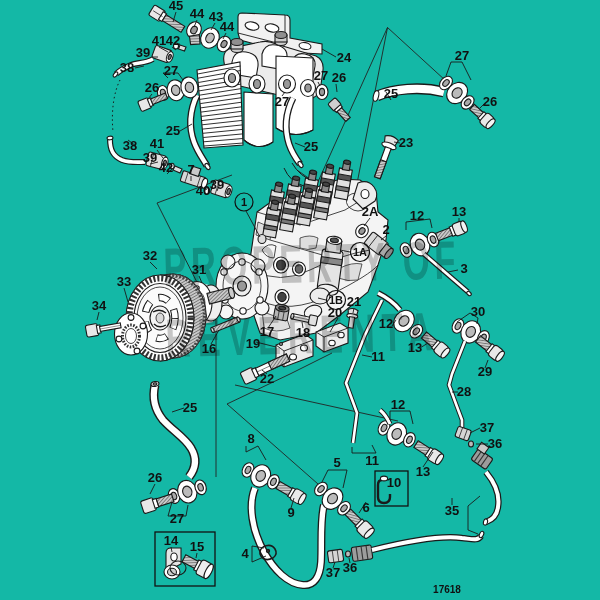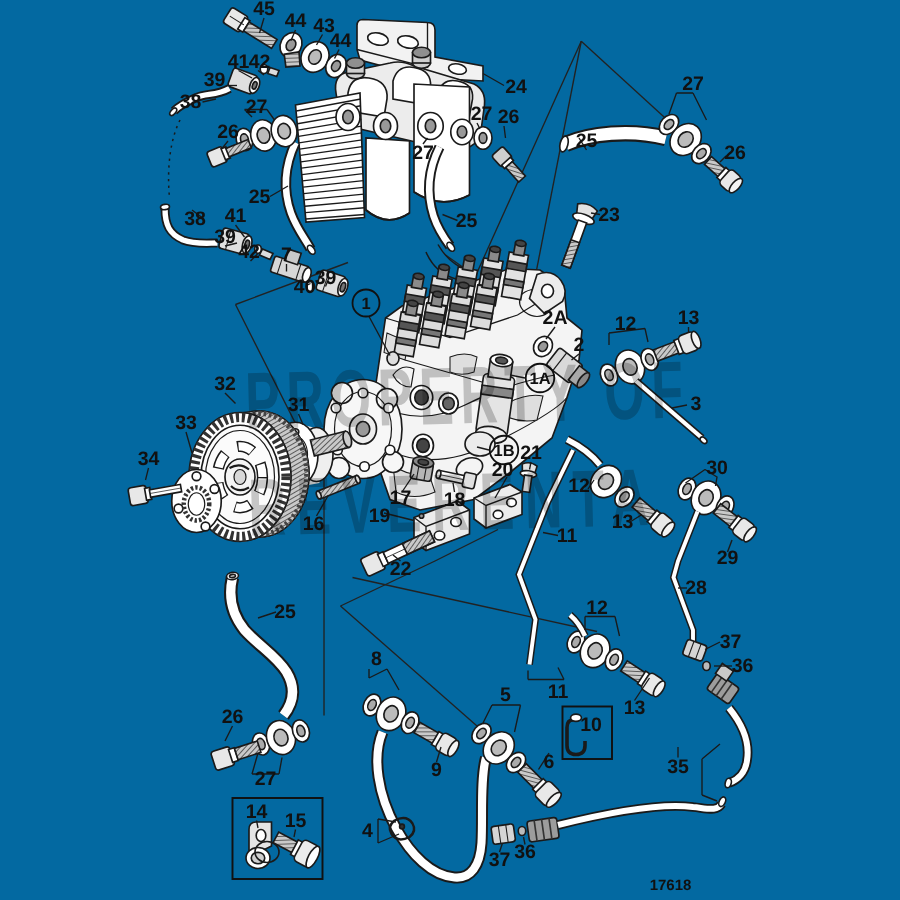--- a/index.html
+++ b/index.html
@@ -1,16 +1,16 @@
 <!DOCTYPE html>
 <html><head>
 <meta charset="utf-8">
 <style>
 html,body{margin:0;padding:0;background:#fff;}
-#stage{position:relative;width:600px;height:600px;background:#0369a1;overflow:hidden;}
+#stage{position:relative;width:600px;height:600px;background:#14b8a6;overflow:hidden;}
 svg{position:absolute;left:0;top:0;}
 text{font-family:"Liberation Sans",sans-serif;}
 .lb{font-size:13px;font-weight:bold;fill:#111;}
 .cl{font-size:11px;font-weight:bold;fill:#111;}
 </style>
 </head>
 <body>
 <div id="stage">
 <svg width="600" height="600" viewBox="0 0 600 600">
 <defs>

